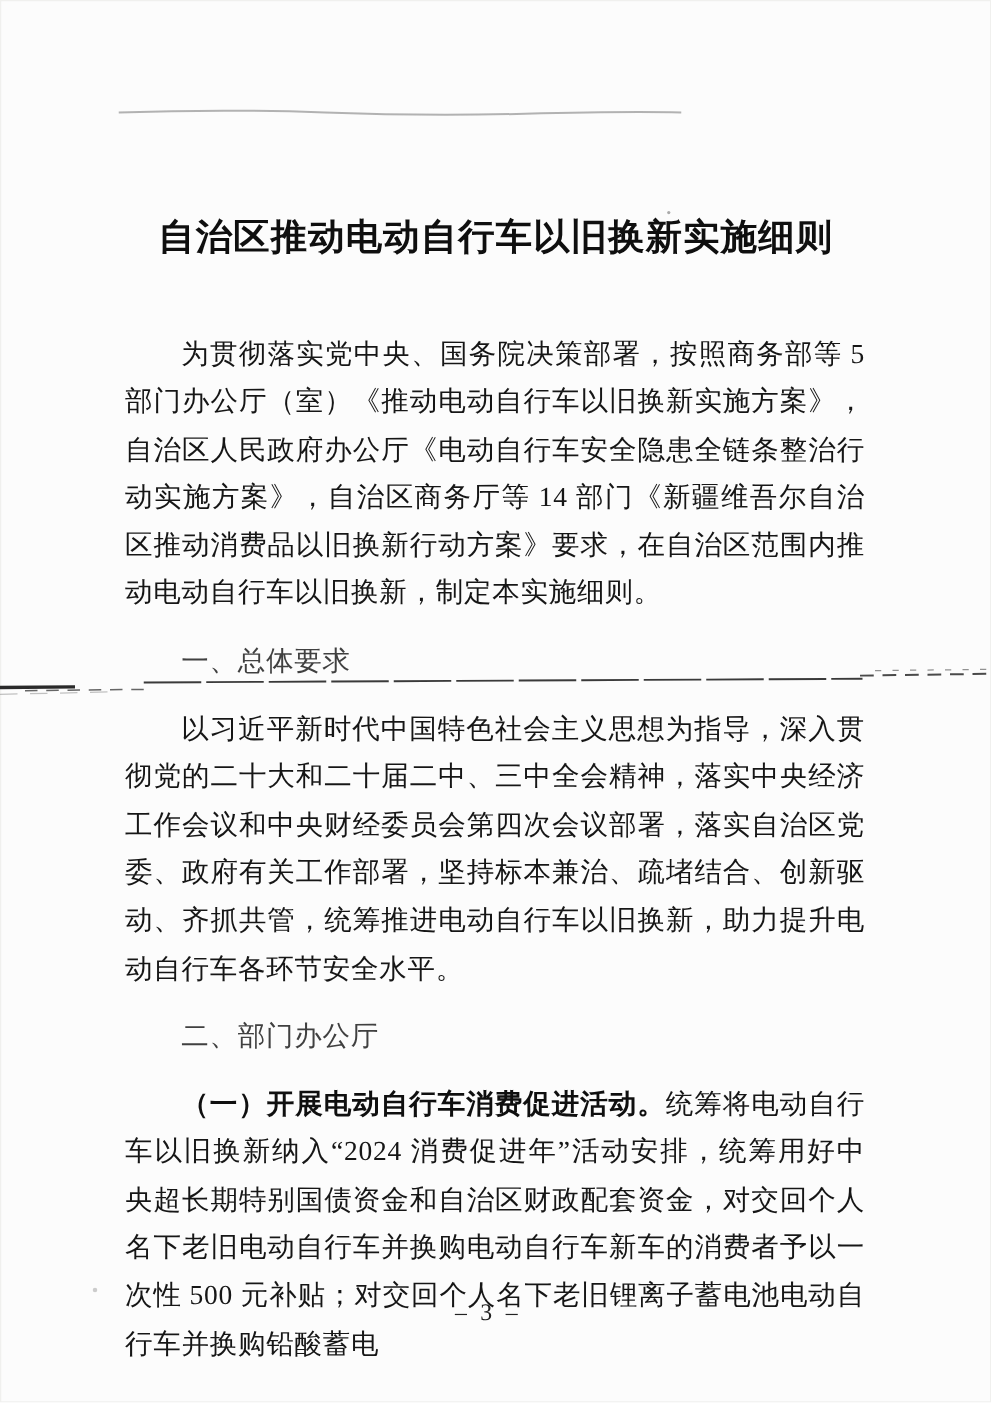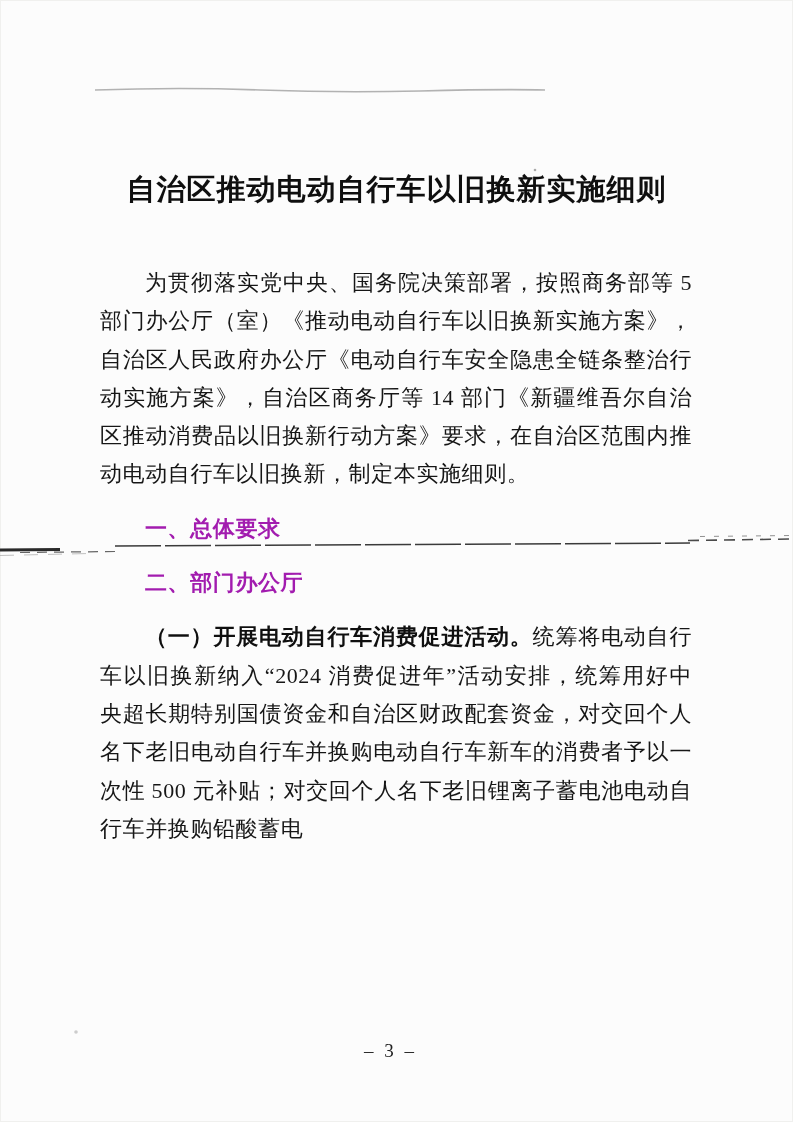--- a/index.html
+++ b/index.html
@@ -40,22 +40,22 @@
     letter-spacing: 0.6px;
     text-align: justify;
     text-justify: inter-character;
   }
   .doc-body p {
     margin: 16px;
     text-indent: 45px;
   }
   .section-heading {
     font-family: "Liberation Sans", "DejaVu Sans", sans-serif;
-    font-weight: 700;
-    color: #a21caf;
+    font-weight: 400;
+    color: #404040;
   }
   .task-lead {
     font-weight: 700;
     color: #0f0f0f;
   }
   .page-number {
     position: absolute;
     top: 1040px;
     left: 0;
     right: 12px;
@@ -76,20 +76,21 @@
 </head>
 <body>
 
 <div class="page">
 
   <h1 class="doc-title">自治区推动电动自行车以旧换新实施细则</h1>
 
   <div class="doc-body">
     <p>为贯彻落实党中央、国务院决策部署，按照商务部等 5 部门办公厅（室）《推动电动自行车以旧换新实施方案》，自治区人民政府办公厅《电动自行车安全隐患全链条整治行动实施方案》，自治区商务厅等 14 部门《新疆维吾尔自治区推动消费品以旧换新行动方案》要求，在自治区范围内推动电动自行车以旧换新，制定本实施细则。</p>
     <p class="section-heading">一、总体要求</p>
+    <p>以习近平新时代中国特色社会主义思想为指导，深入贯彻党的二十大和二十届二中、三中全会精神，落实中央经济工作会议和中央财经委员会第四次会议部署，落实自治区党委、政府有关工作部署，坚持标本兼治、疏堵结合、创新驱动、齐抓共管，统筹推进电动自行车以旧换新，助力提升电动自行车各环节安全水平。</p>
     <p class="section-heading">二、部门办公厅</p>
     <p><span class="task-lead">（一）开展电动自行车消费促进活动。</span><span>统筹将电动自行车以旧换新纳入“2024 消费促进年”活动安排，统筹用好中央超长期特别国债资金和自治区财政配套资金，对交回个人名下老旧电动自行车并换购电动自行车新车的消费者予以一次性 500 元补贴；对交回个人名下老旧锂离子蓄电池电动自行车并换购铅酸蓄电</span></p>
   </div>
 
   <div class="page-number">– 3 –</div>
 
   <svg class="scan-artifacts" viewBox="0 0 793 1122" xmlns="http://www.w3.org/2000/svg">
 
     <path d="M95 90 Q 180 87 260 90 T 420 91 T 545 90" fill="none" stroke="#444" stroke-width="1.6" opacity="0.4"></path>
 

